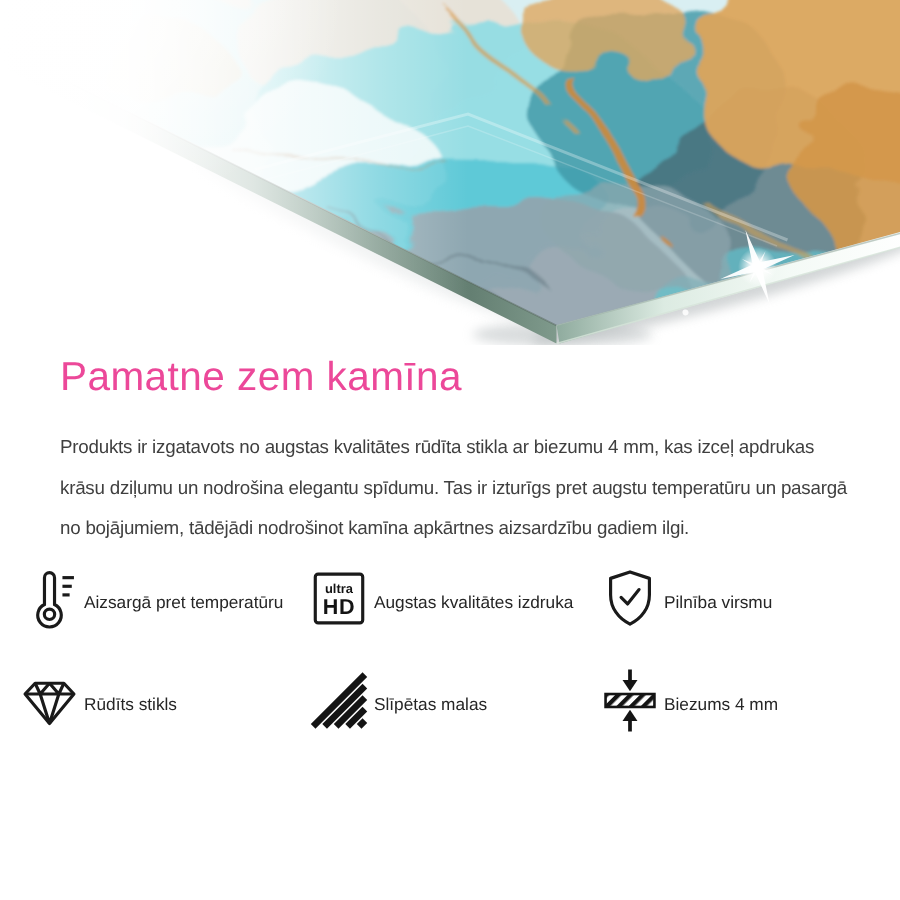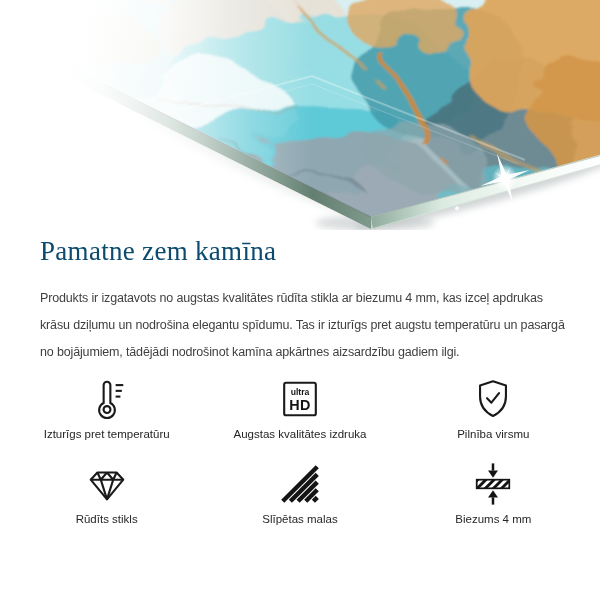--- a/index.html
+++ b/index.html
@@ -4,35 +4,35 @@
 <style>
   html,body{margin:0;padding:0;}
   body{
     width:600px;height:600px;background:#ffffff;overflow:hidden;
     font-family:"Liberation Sans",sans-serif;color:#222;
   }
   .hero{position:relative;width:600px;height:230px;background:#fff;}
   .hero svg{display:block;width:600px;height:230px;}
   .heading{
     margin:4px 0 16px 40px;
-    font-family:Liberation Serif, serif;
+    font-family:Liberation Sans, sans-serif;
     font-size:27px;line-height:35px;font-weight:400;
-    color:#0c4a6e;letter-spacing:0.3px;
+    color:#ec4899;letter-spacing:0.3px;
   }
   .desc{
     margin:8px 0 0 40px;
     font-size:12.5px;line-height:27px;letter-spacing:-0.15px;
     color:#3f3f3f;
   }
   .desc .line{white-space:nowrap;}
   .features{
     display:grid;grid-template-columns:repeat(3,1fr);
     row-gap:20px;margin:9px 10px 0 10px;text-align:center;
   }
-  .feat{display:flex;flex-direction:column;align-items:center;}
+  .feat{display:flex;flex-direction:row;align-items:center;}
   .feat-icon{height:48px;display:flex;align-items:center;justify-content:center;}
   .feat-icon svg{width:46px;height:46px;}
   .feat-label{margin-top:5px;font-size:11.5px;color:#262626;}
   .icon-stroke{fill:none;stroke:#1a1a1a;stroke-width:2.2;}
   svg text.badge{font-family:"Liberation Sans",sans-serif;font-weight:bold;fill:#141414;}
 </style>
 </head>
 <body>
 
 <div class="hero">
@@ -148,21 +148,21 @@
   <div class="feat">
     <div class="feat-icon">
       <svg viewBox="0 0 48 48">
         <path class="icon-stroke" d="M20.5 28.2 V9.5 a3.5 3.5 0 0 1 7 0 V28.2 a8.2 8.2 0 1 1 -7 0 Z"></path>
         <circle class="icon-stroke" cx="24" cy="35" r="3.6" stroke-width="2"></circle>
         <line class="icon-stroke" x1="33" y1="9.5" x2="41" y2="9.5"></line>
         <line class="icon-stroke" x1="33" y1="15.5" x2="39.5" y2="15.5"></line>
         <line class="icon-stroke" x1="33" y1="21.5" x2="38" y2="21.5"></line>
       </svg>
     </div>
-    <div class="feat-label">Izturīgs pret temperatūru</div>
+    <div class="feat-label">Aizsargā pret temperatūru</div>
   </div>
 
   <div class="feat">
     <div class="feat-icon">
       <svg viewBox="0 0 48 48">
         <rect class="icon-stroke" x="7.5" y="7" width="33" height="34" rx="2" stroke-width="2.6"></rect>
         <text class="badge" x="24" y="20" text-anchor="middle" font-size="9">ultra</text>
         <text class="badge" x="24" y="35" text-anchor="middle" font-size="15" letter-spacing="0.5">HD</text>
       </svg>
     </div>

